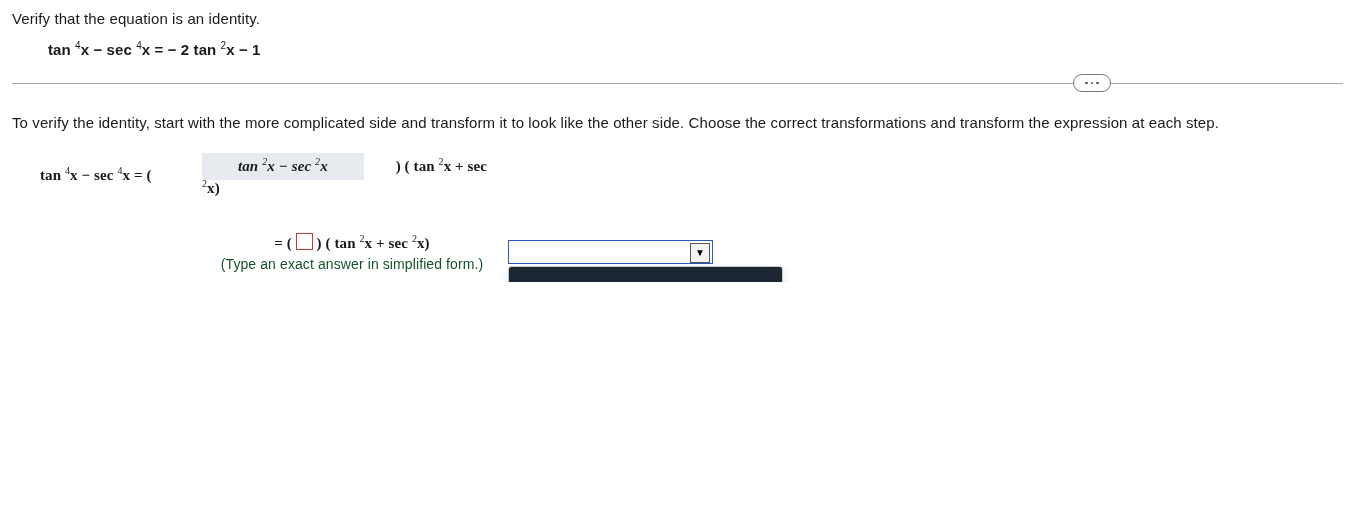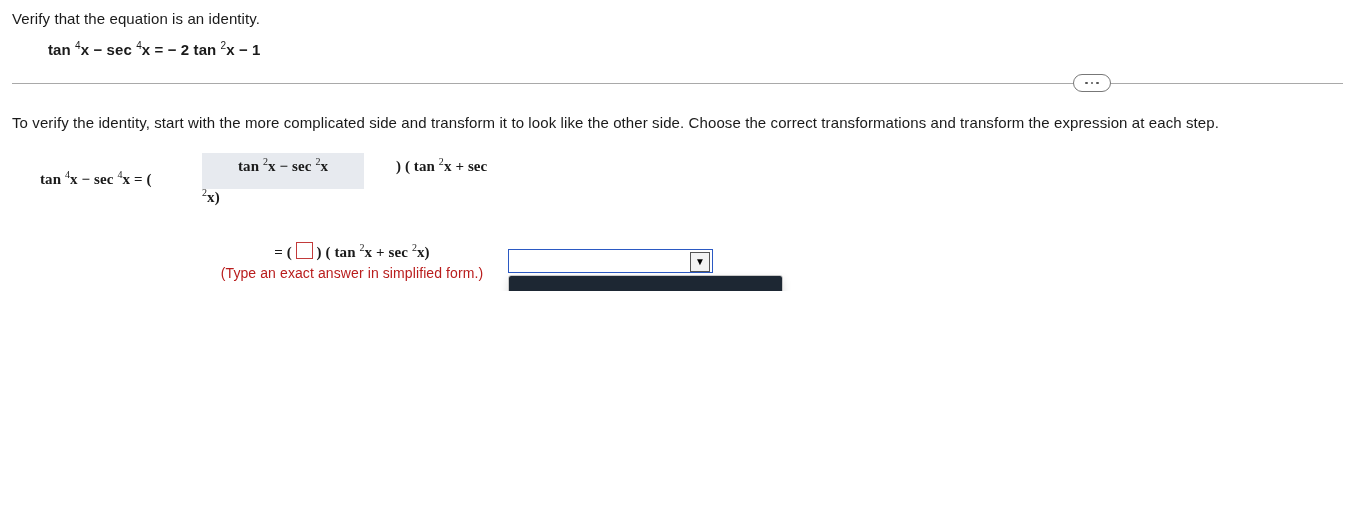--- a/index.html
+++ b/index.html
@@ -55,22 +55,23 @@
     grid-template-columns: 162px 300px 412px auto;
     align-items: center;
     row-gap: 36px;
     font-family: "Times New Roman", Times, serif;
     margin-left: 28px;
   }
   .lhs { font-weight: bold; }
   .slot {
     background: #e7eaef;
     display: inline-block;
-    padding: 5px 36px 14px 36px;
+    padding: 5px 36px 5px 36px;
     font-weight: bold;
+    font-style: italic;
   }
   .paren-block { font-weight: bold; }
   .explain {
     font-family: Arial, Helvetica, sans-serif;
     font-weight: normal;
     font-size: 15px;
     line-height: 1.5;
     margin-left: 18px;
   }
   .midcol { position: relative; }
@@ -79,21 +80,21 @@
     display: inline-block;
     width: 15px;
     height: 15px;
     border: 1px solid #c23a3a;
     vertical-align: -2px;
     background: #fff;
   }
   .hint {
     font-family: Arial, Helvetica, sans-serif;
     font-size: 14px;
-    color: #b91c1c;
+    color: #14532d;
     margin-top: 4px;
     font-weight: normal;
   }
   .dd-wrap {
     position: relative;
     margin-top: -2px;
   }
   .dd-select {
     width: 205px;
     height: 24px;

